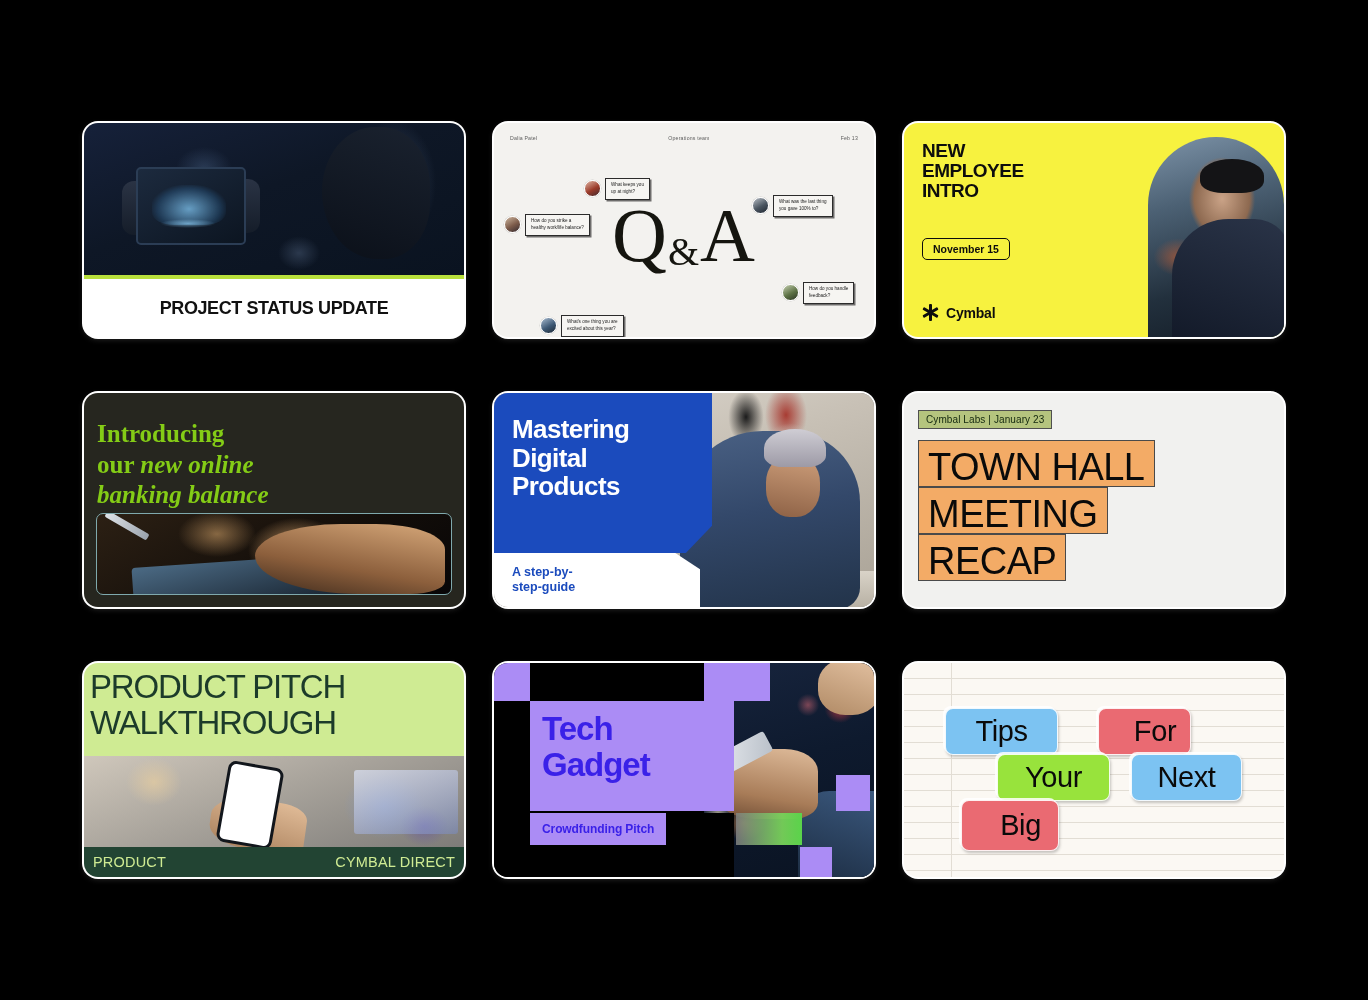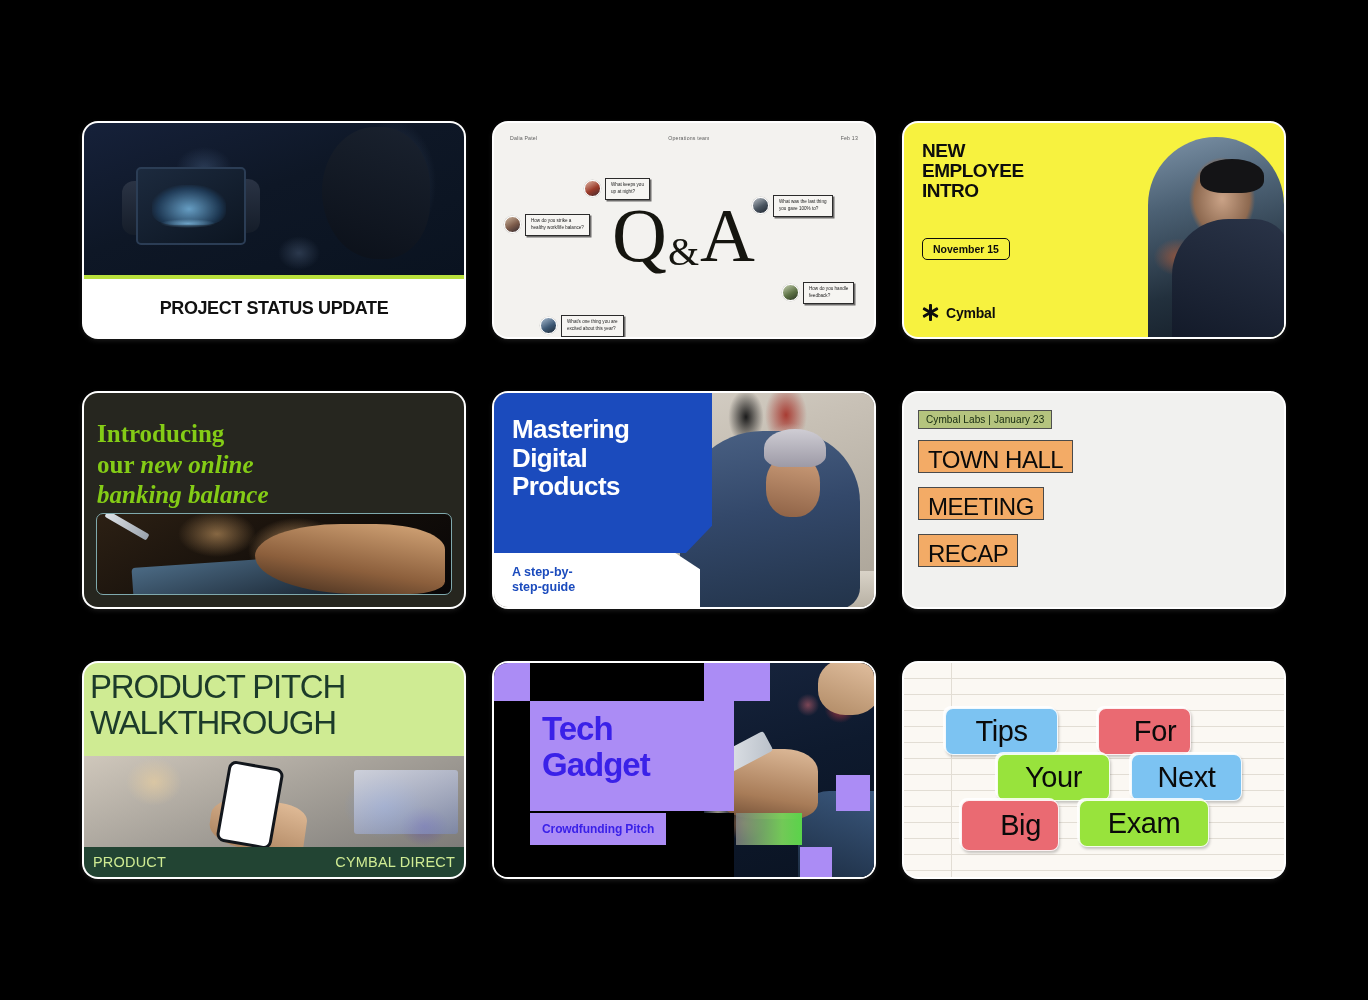--- a/index.html
+++ b/index.html
@@ -250,21 +250,21 @@
   
   .c6 { background: #f1f1ef; }
   .c6 .tag {
     position: absolute; left: 14px; top: 17px;
     background: #b5c47e; border: 1px solid #4f4f4f;
     padding: 3px 7px; font-size: 10px; color: #13270e; letter-spacing: .1px;
   }
   .c6 .band {
     position: absolute; left: 14px;
     background: #f3ab66; border: 1px solid #4a4a4a;
-    font-size: 24px; line-height: 1; color: #0a0a0a;
+    font-size: 38px; line-height: 1; color: #0a0a0a;
     padding: 7px 9px 0 9px; letter-spacing: -.5px;
   }
   .c6 .r1 { top: 47px; }
   .c6 .r2 { top: 94px; }
   .c6 .r3 { top: 141px; }
 
   
   .c7 { background: #ffffff; }
   .c7 .top {
     position: absolute; left: 0; top: 0; width: 100%; height: 106px;
@@ -526,16 +526,15 @@
     <div class="blk blkk" style="left:172px;top:150px;width:68px;height:32px;"></div>
     <div class="blk blkk" style="left:36px;top:182px;width:204px;height:32px;"></div>
   </div>
 
   <div class="card c9">
     <div class="word w-blue n1">Tips</div>
     <div class="word w-red n2">For</div>
     <div class="word w-green n3">Your</div>
     <div class="word w-blue n4">Next</div>
     <div class="word w-red n5">Big</div>
-    <div class="word w-green n6">Exam</div>
   </div>
 
 </div>
 
 </body></html>

